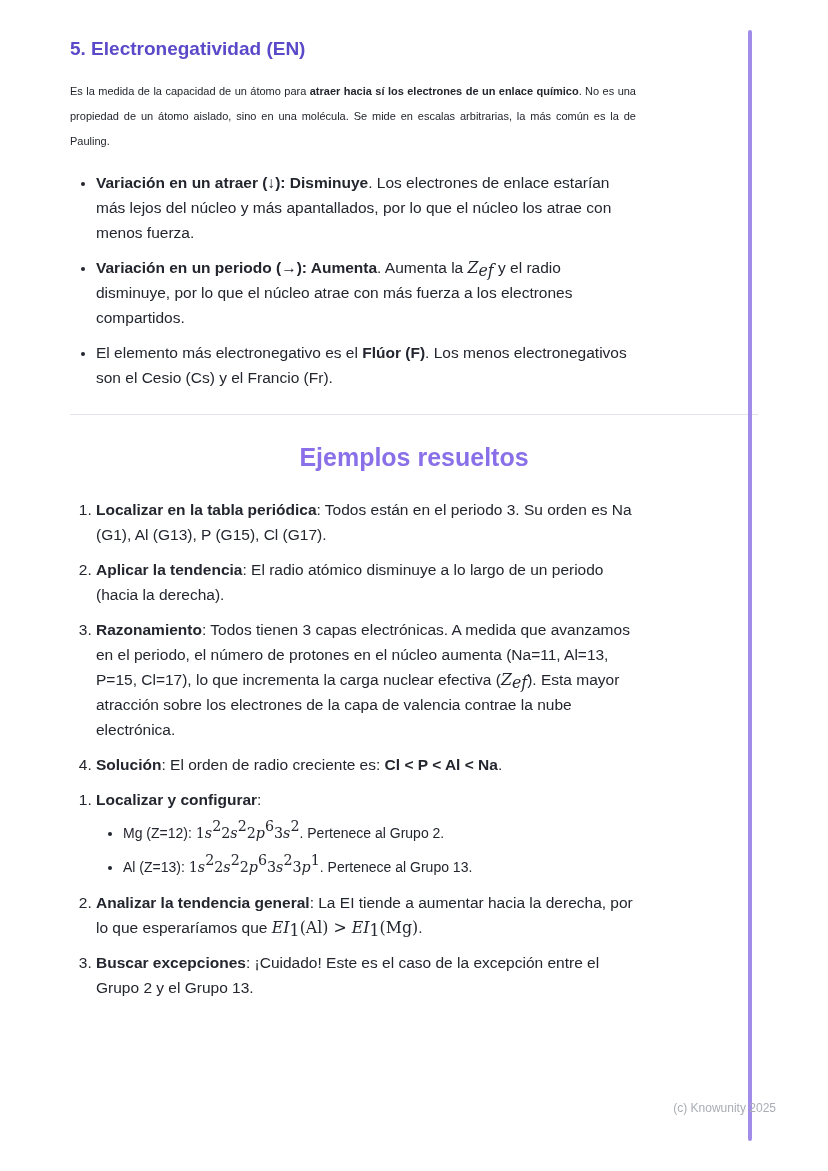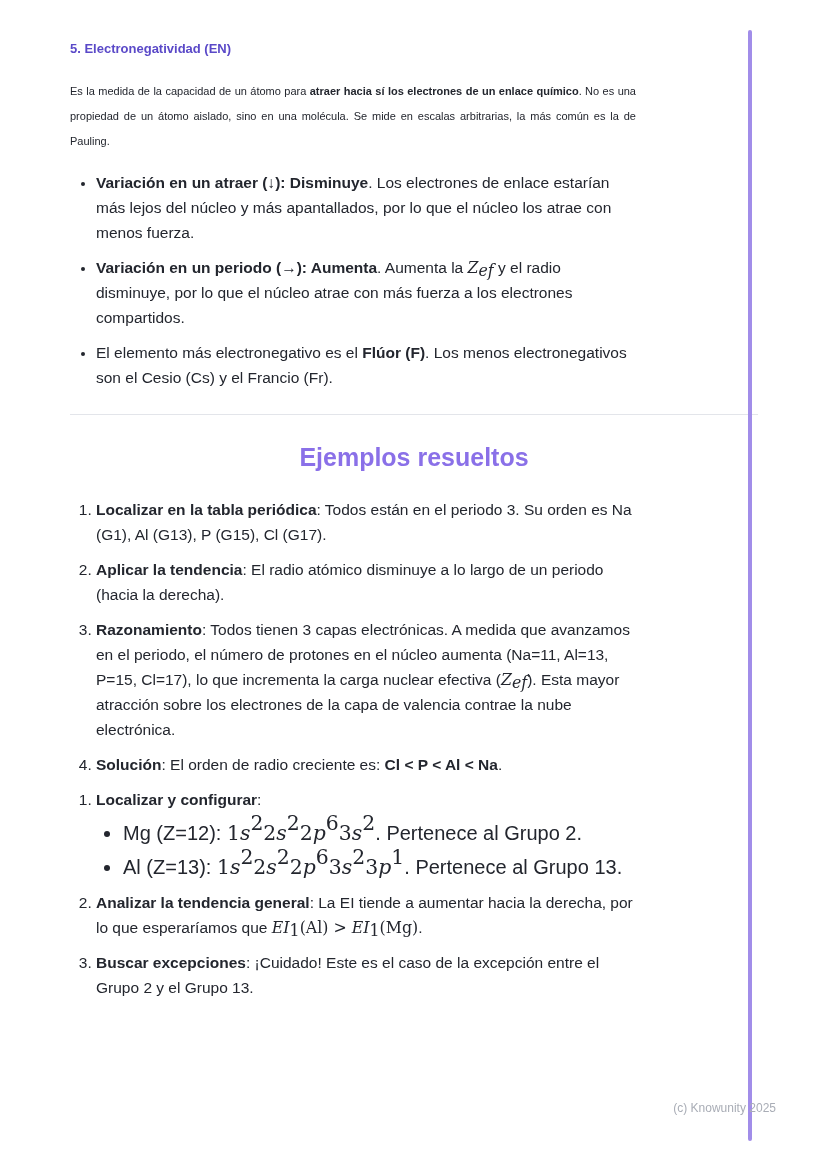--- a/index.html
+++ b/index.html
@@ -10,21 +10,21 @@
     color: #23262e;
     position: relative;
     overflow: hidden;
   }
   .page { position: absolute; inset: 0; background: #ffffff; }
 
   .content { position: absolute; left: 70px; top: 36px; width: 688px; }
   .text-col { max-width: 566px; }
 
   h1.h3 {
-    font-size: 13px;
+    font-size: 19px;
     line-height: 25px;
     font-weight: 700;
     color: #5a49c8;
     margin: 0 0 18px 0;
   }
   h2.h2 {
     font-size: 25px;
     line-height: 32px;
     font-weight: 700;
     color: #8a70e8;
@@ -54,21 +54,21 @@
   }
   ul.bullets > li::marker { color: #23262e; font-size: 14px; }
   ol.steps > li::marker { color: #23262e; }
 
   ul.sub-bullets {
     margin: 9px 0 2px 0;
     padding-left: 27px;
     list-style: disc;
   }
   ul.sub-bullets > li {
-    font-size: 20px;
+    font-size: 14px;
     line-height: 25px;
     margin-bottom: 9px;
   }
 
   .b { font-weight: 700; }
   .i { font-style: italic; }
   .math { font-family: "DejaVu Serif", "Liberation Serif", serif; font-size: 1.02em; }
   sub, sup { line-height: 0; font-size: 0.72em; }
   sub { vertical-align: -0.22em; }
   sup { vertical-align: 0.5em; }

